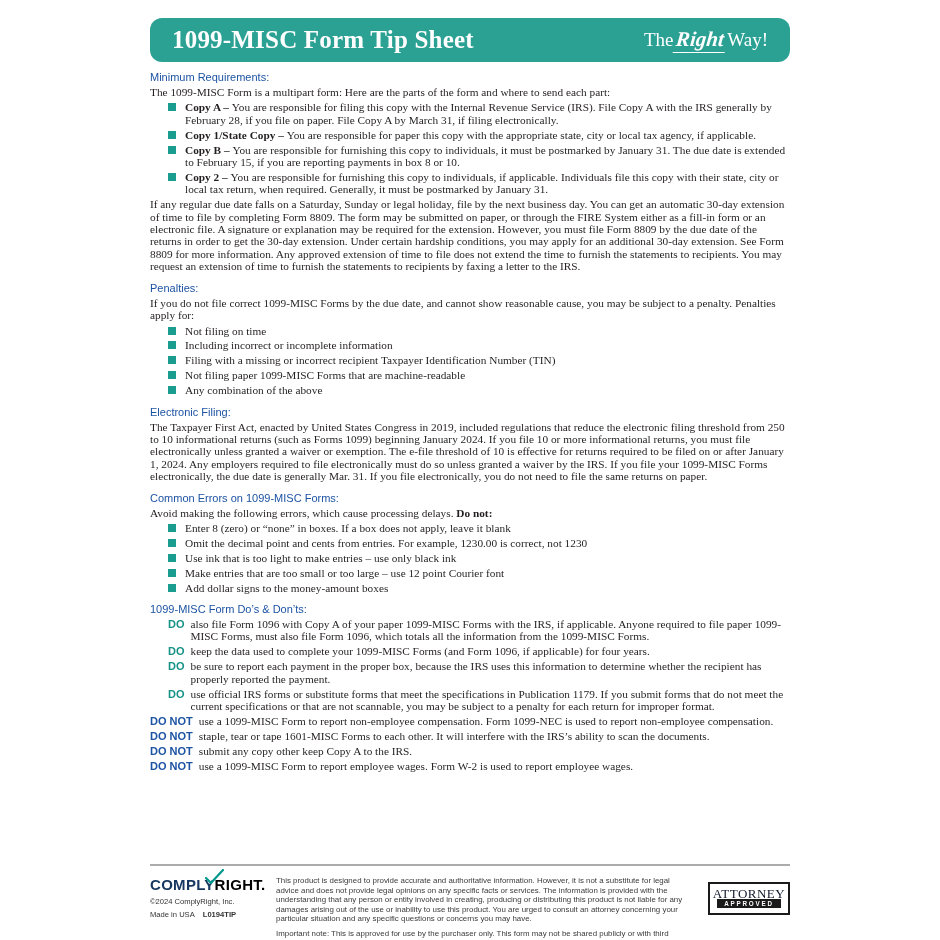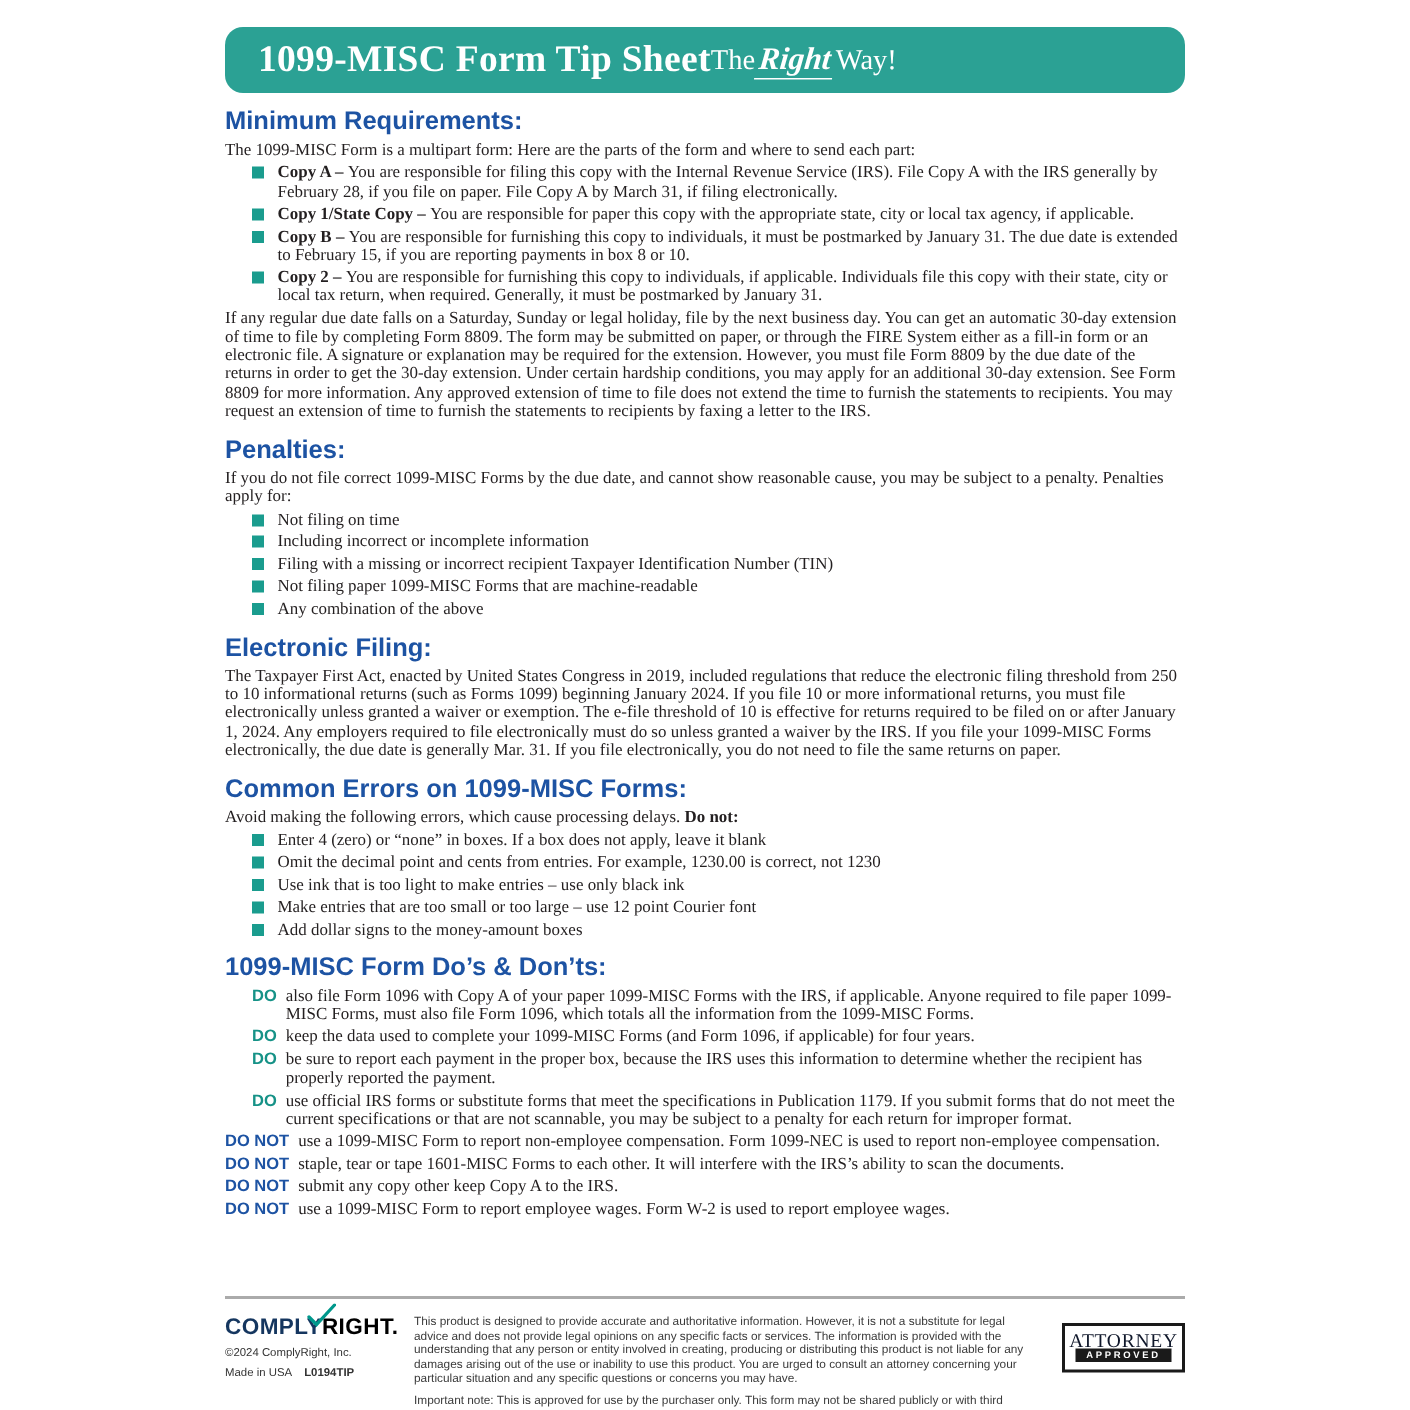--- a/index.html
+++ b/index.html
@@ -5,36 +5,36 @@
   html,body{margin:0;padding:0;}
   .page{
     position:relative;width:940px;height:940px;background:#ffffff;
     font-family:"Liberation Serif",serif;color:#231f20;overflow:hidden;
   }
   .content{position:absolute;left:150px;top:18px;width:640px;}
 
   
   .banner{
     background:#2ba194;border-radius:12px;height:44px;
-    display:flex;align-items:center;
+    display:flex;align-items:center;justify-content:space-between;
     padding:17px 22px;color:#ffffff;box-sizing:border-box;
   }
   .banner-title{font-size:25px;font-weight:bold;letter-spacing:.2px;}
   .tagline{display:flex;align-items:baseline;white-space:pre;}
   .tag-the,.tag-way{font-size:19px;}
   .tag-right{
     font-size:21px;font-style:italic;font-weight:bold;
     border-bottom:1.5px solid #ffffff;padding:0 2px;margin:0 1px;
     transform:skewX(-6deg);display:inline-block;
   }
 
   
   .sec-head{
-    font-family:"Liberation Sans",sans-serif;font-weight:bold;
-    color:#1d53a3;font-size:17px;margin:9px 0 3px 0;
+    font-family:"Liberation Sans",sans-serif;font-weight:normal;
+    color:#1d53a3;font-size:11px;margin:9px 0 3px 0;
   }
   .body-text{font-size:11.3px;line-height:12.4px;}
   p.body-text{margin:1px 0 3px 0;}
 
   
   .bullet{display:flex;margin:2.5px 0 2.5px 18px;}
   .sq{width:8px;height:8px;background:#1a9c8e;margin:2px 9px 0 0;flex:none;}
   .b-lead{font-weight:bold;}
 
   
@@ -139,21 +139,21 @@
     </div>
 
     <div class="sec-head">Electronic Filing:</div>
     <p class="body-text">The Taxpayer First Act, enacted by United States Congress in 2019, included regulations that reduce the electronic filing threshold from 250 to 10 informational returns (such as Forms 1099) beginning January 2024. If you file 10 or more informational returns, you must file electronically unless granted a waiver or exemption. The e-file threshold of 10 is effective for returns required to be filed on or after January 1, 2024. Any employers required to file electronically must do so unless granted a waiver by the IRS. If you file your 1099-MISC Forms electronically, the due date is generally Mar. 31. If you file electronically, you do not need to file the same returns on paper.</p>
 
     <div class="sec-head">Common Errors on 1099-MISC Forms:</div>
     <p class="body-text"><span>Avoid making the following errors, which cause processing delays. </span><span class="bold">Do not:</span></p>
 
     <div class="bullet body-text">
       <span class="sq"></span>
-      <span>Enter 4 (zero) or “none” in boxes. If a box does not apply, leave it blank</span>
+      <span>Enter 8 (zero) or “none” in boxes. If a box does not apply, leave it blank</span>
     </div>
     <div class="bullet body-text">
       <span class="sq"></span>
       <span>Omit the decimal point and cents from entries. For example, 1230.00 is correct, not 1230</span>
     </div>
     <div class="bullet body-text">
       <span class="sq"></span>
       <span>Use ink that is too light to make entries – use only black ink</span>
     </div>
     <div class="bullet body-text">

